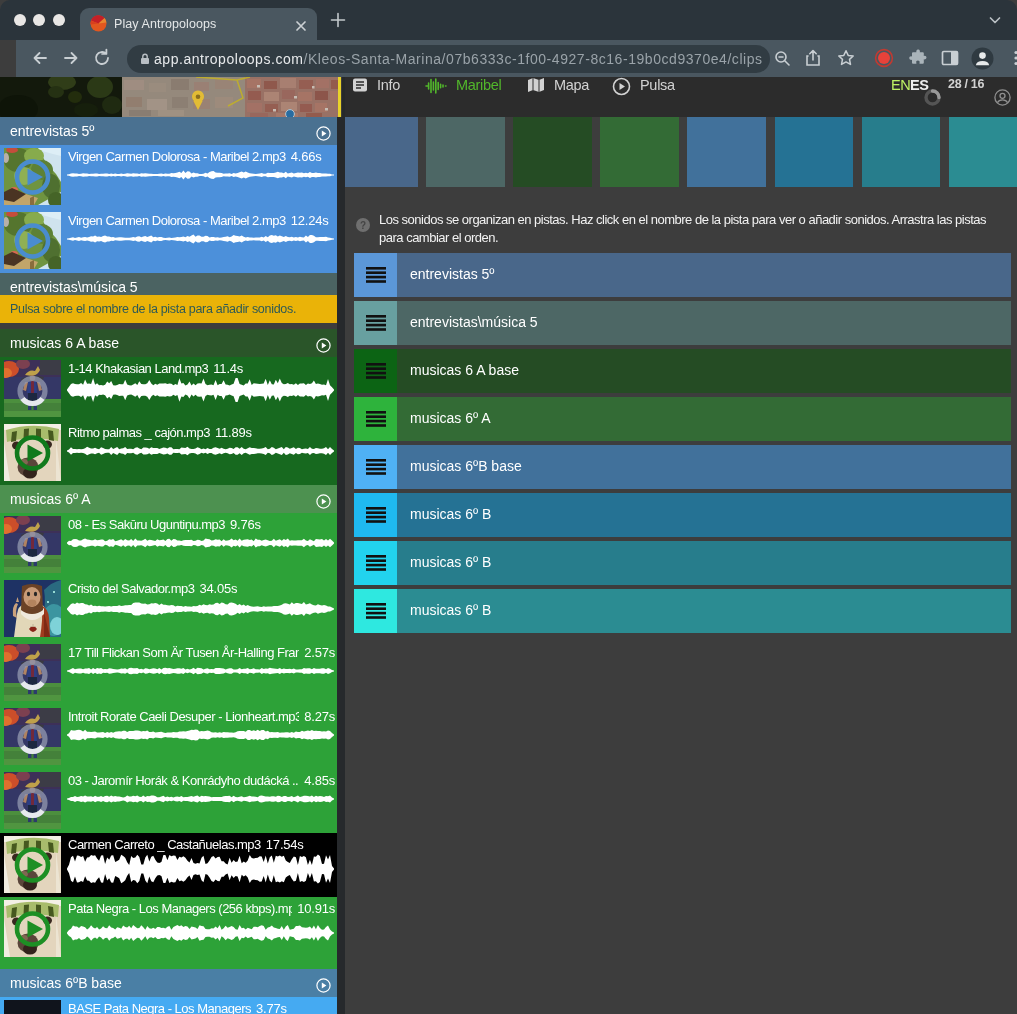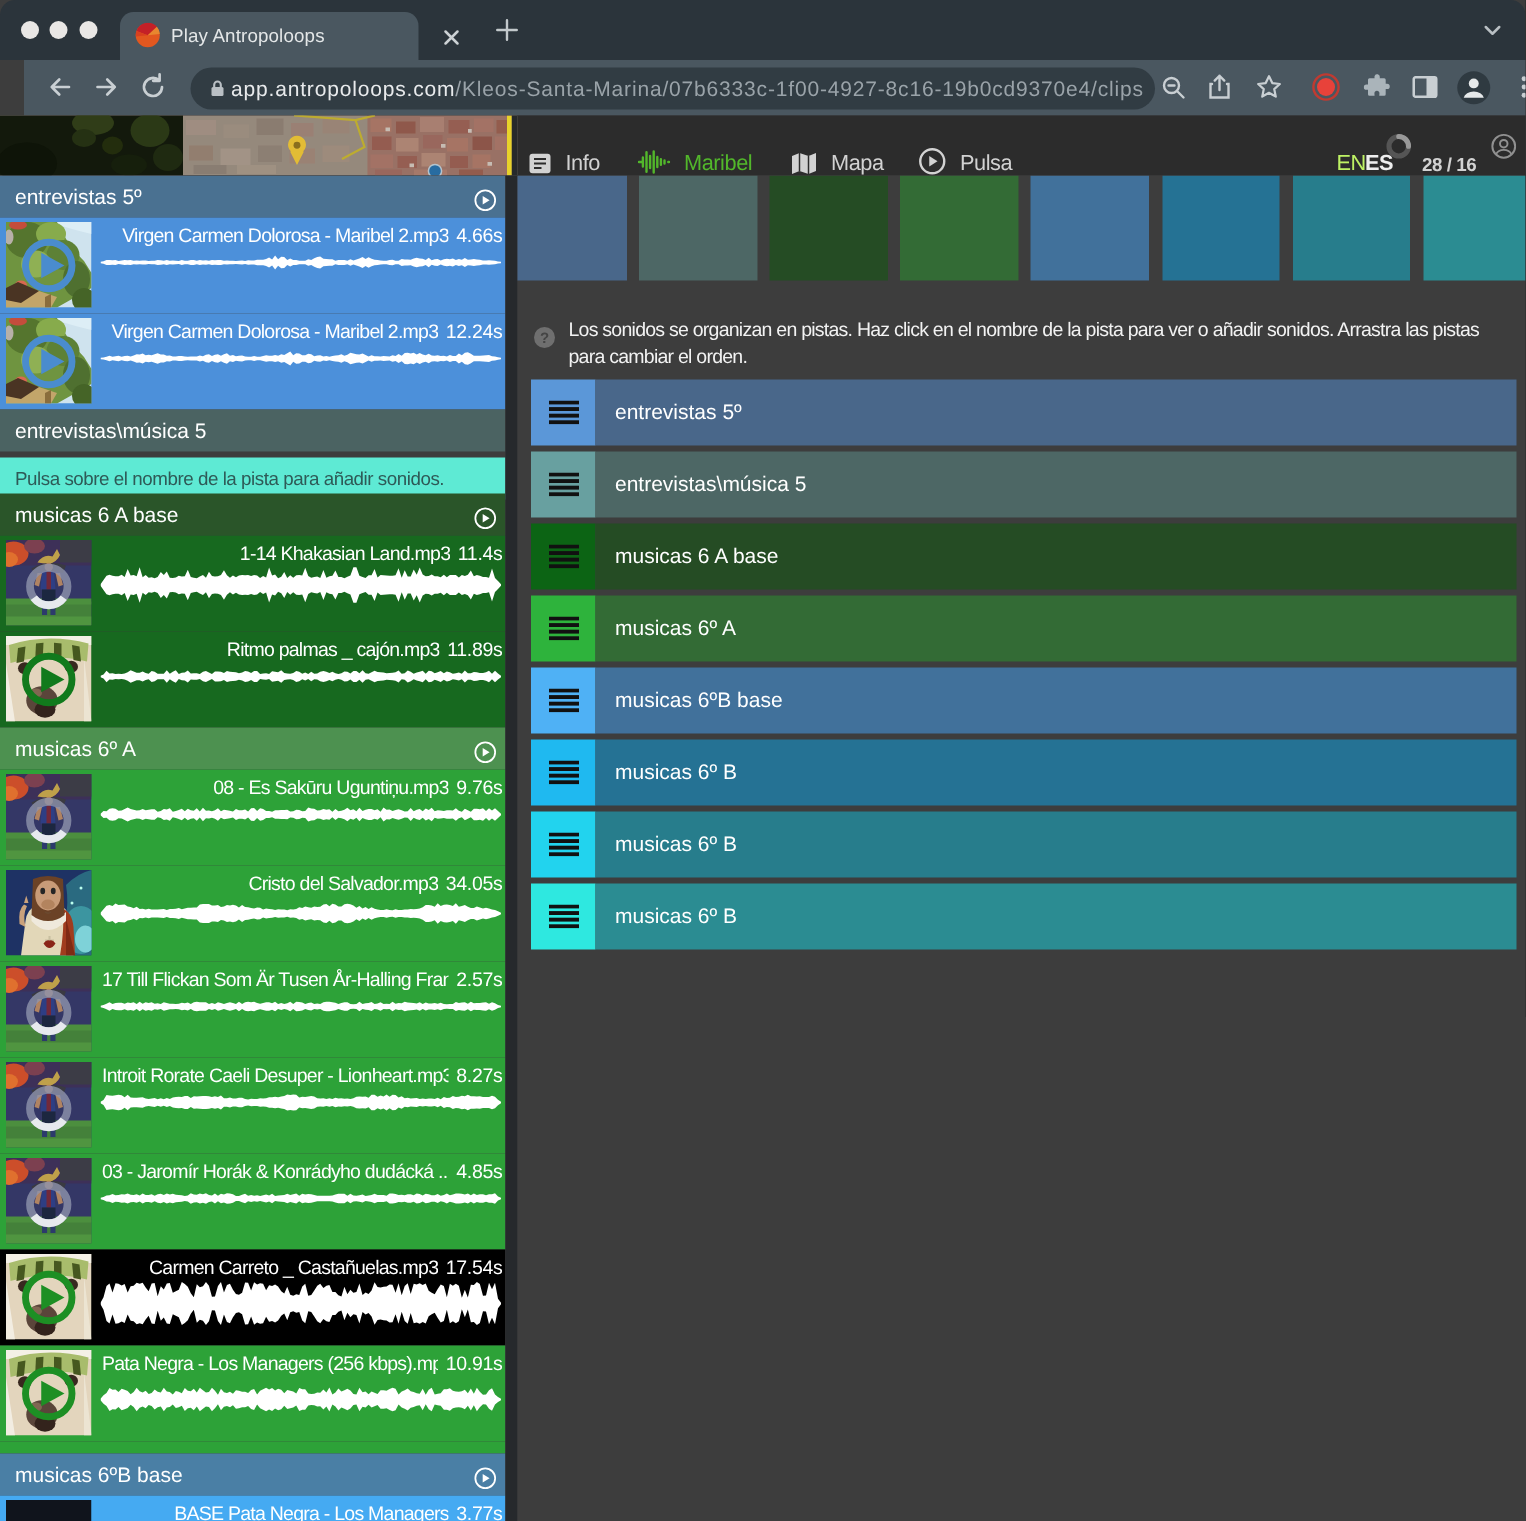--- a/index.html
+++ b/index.html
@@ -1,40 +1,40 @@
 <!DOCTYPE html>
 <html><head><meta charset="utf-8"><style>
 * { margin:0; padding:0; box-sizing:border-box; }
 html { background:#0d1012; }
 body { width:1017px; height:1014px; overflow:hidden; font-family:"Liberation Sans",sans-serif; background:#3d3d3d; position:relative; }
 .abs { position:absolute; }
 
 
 #tabbar { position:absolute; left:0; top:0; width:1017px; height:40px; background:#2b343b; border-radius:10px 10px 0 0; }
 .tl { position:absolute; top:13.5px; width:12px; height:12px; border-radius:50%; background:#e9e7e5; }
-#tab { position:absolute; left:80px; top:8px; width:199px; height:32px; background:#4a5760; border-radius:9px 9px 0 0; }
+#tab { position:absolute; left:80px; top:8px; width:237px; height:32px; background:#4a5760; border-radius:9px 9px 0 0; }
 #tabttl { position:absolute; left:34px; top:9px; font-size:12.5px; color:#e4e7e8; letter-spacing:.1px; }
 #toolbar { position:absolute; left:0; top:40px; width:1017px; height:37px; background:#4a5760;margin-left:16px; }
 #omni { position:absolute; left:111px; top:4.5px; width:643px; height:28px; background:#313c43; border-radius:14px; }
 #url { position:absolute; left:27px; top:6px; font-size:14px; letter-spacing:0.55px; color:#e8eaec; white-space:nowrap; }
 #url span { color:#9aa3a9; }
 
 
 #appheader { position:absolute; left:0; top:77px; width:1017px; height:40px; background:#2c2c2c; }
-.nav { position:absolute; top:0; height:40px; display:flex; align-items:flex-end; gap:9px; color:#d2d2d2; font-size:14.5px; letter-spacing:-0.3px; }
+.nav { position:absolute; top:0; height:40px; display:flex; align-items:flex-start; gap:9px; color:#d2d2d2; font-size:14.5px; letter-spacing:-0.3px; }
 
 
 #sidebar { position:absolute; left:0; top:117px; width:337px; height:897px; background:#3d3d3d; overflow:hidden; }
 #sscroll { position:absolute; left:337px; top:117px; width:8px; height:897px; background:#26292c; }
 .shead { position:absolute; left:0; width:337px; height:28px; color:#fff; font-size:14px; line-height:28px; padding-left:10px; }
 .snotice { position:absolute; left:0; width:337px; height:28px; color:#2e5a57; font-size:12.5px; letter-spacing:-0.3px; line-height:28px; padding-left:10px; }
 .sclip { position:absolute; left:0; width:337px; height:64px; }
 .sthumb { position:absolute; left:4px; top:3px; width:57px; height:57px; }
 .sthumb svg { display:block; }
-.stitle { position:absolute; left:68px; top:4px; width:267px; display:flex; justify-content:flex-end; color:#fff; font-size:13px; letter-spacing:-0.5px; white-space:nowrap; }
+.stitle { position:absolute; left:68px; top:4px; width:267px; display:flex; justify-content:flex-start; color:#fff; font-size:13px; letter-spacing:-0.5px; white-space:nowrap; }
 .tname { overflow:hidden; flex:0 1 auto; } .tdur { flex:0 0 auto; padding-left:5px; letter-spacing:-0.2px; }
 .wave { position:absolute; left:67px; top:8px; }
 
 
 #main { position:absolute; left:345px; top:117px; width:672px; height:897px; background:#3d3d3d; overflow:hidden; }
 .sw { position:absolute; top:0; width:78.5px; height:70px; }
 #helptxt { position:absolute; left:34px; top:94px; width:645px; color:#f2f2f2; font-size:13px; letter-spacing:-0.5px; line-height:18px; }
 .trow { position:absolute; left:9px; width:657px; height:43.5px; }
 .thandle { position:absolute; left:0; top:0; width:43px; height:43.5px; display:flex; align-items:center; justify-content:center; }
 .tbar { position:absolute; left:43px; top:0; width:614px; height:43.5px; color:#fff; font-size:14px; line-height:43.5px; padding-left:13px; }
@@ -282,21 +282,21 @@
       </div>
 <div class="stitle">
         <span class="tname">Virgen Carmen Dolorosa - Maribel 2.mp3</span>
         <span class="tdur">12.24s</span>
       </div>
 <svg class="wave" style="top:8px" width="267" height="44" viewBox="0 0 267 44">
         <path d="M0.0,21.5 L2.0,21.3 L4.0,20.8 L6.0,20.2 L8.0,20.9 L10.0,20.5 L12.0,20.1 L14.1,20.8 L16.1,20.3 L18.1,20.1 L20.1,20.6 L22.1,20.0 L24.1,19.2 L26.1,19.4 L28.1,18.6 L30.1,19.8 L32.1,19.5 L34.1,19.9 L36.1,19.1 L38.1,18.5 L40.2,19.4 L42.2,19.4 L44.2,20.2 L46.2,20.0 L48.2,20.7 L50.2,20.6 L52.2,20.3 L54.2,20.3 L56.2,20.6 L58.2,20.8 L60.2,20.7 L62.2,20.7 L64.2,20.6 L66.2,20.0 L68.3,20.5 L70.3,19.5 L72.3,19.2 L74.3,20.3 L76.3,19.5 L78.3,19.1 L80.3,20.1 L82.3,19.2 L84.3,18.5 L86.3,20.2 L88.3,19.7 L90.3,20.5 L92.3,20.1 L94.4,20.0 L96.4,20.7 L98.4,20.9 L100.4,20.8 L102.4,20.4 L104.4,20.9 L106.4,20.8 L108.4,20.4 L110.4,19.9 L112.4,20.2 L114.4,20.1 L116.4,19.6 L118.4,20.2 L120.5,19.1 L122.5,19.7 L124.5,18.5 L126.5,17.4 L128.5,19.8 L130.5,18.5 L132.5,18.6 L134.5,19.8 L136.5,19.8 L138.5,18.8 L140.5,19.1 L142.5,20.5 L144.5,20.0 L146.5,19.9 L148.6,20.6 L150.6,20.3 L152.6,20.8 L154.6,20.4 L156.6,20.0 L158.6,19.8 L160.6,19.2 L162.6,20.2 L164.6,19.5 L166.6,18.1 L168.6,18.7 L170.6,19.1 L172.6,19.4 L174.7,18.6 L176.7,19.7 L178.7,20.6 L180.7,19.9 L182.7,20.5 L184.7,20.5 L186.7,20.7 L188.7,20.4 L190.7,20.5 L192.7,20.6 L194.7,19.8 L196.7,20.4 L198.7,19.0 L200.8,20.2 L202.8,18.4 L204.8,18.1 L206.8,18.7 L208.8,18.2 L210.8,19.4 L212.8,18.4 L214.8,19.3 L216.8,19.9 L218.8,18.9 L220.8,20.0 L222.8,20.2 L224.8,19.8 L226.8,20.4 L228.9,20.1 L230.9,20.6 L232.9,19.7 L234.9,20.3 L236.9,20.4 L238.9,18.6 L240.9,19.9 L242.9,18.1 L244.9,17.9 L246.9,18.8 L248.9,20.2 L250.9,20.2 L252.9,20.1 L255.0,20.0 L257.0,19.9 L259.0,19.7 L261.0,20.5 L263.0,20.7 L265.0,21.2 L267.0,21.5 L267.0,22.5 L265.0,22.8 L263.0,23.3 L261.0,23.5 L259.0,24.3 L257.0,24.1 L255.0,24.0 L252.9,23.9 L250.9,23.8 L248.9,23.8 L246.9,25.2 L244.9,26.1 L242.9,25.9 L240.9,24.1 L238.9,25.4 L236.9,23.6 L234.9,23.7 L232.9,24.3 L230.9,23.4 L228.9,23.9 L226.8,23.6 L224.8,24.2 L222.8,23.8 L220.8,24.0 L218.8,25.1 L216.8,24.1 L214.8,24.7 L212.8,25.6 L210.8,24.6 L208.8,25.8 L206.8,25.3 L204.8,25.9 L202.8,25.6 L200.8,23.8 L198.7,25.0 L196.7,23.6 L194.7,24.2 L192.7,23.4 L190.7,23.5 L188.7,23.6 L186.7,23.3 L184.7,23.5 L182.7,23.5 L180.7,24.1 L178.7,23.4 L176.7,24.3 L174.7,25.4 L172.6,24.6 L170.6,24.9 L168.6,25.3 L166.6,25.9 L164.6,24.5 L162.6,23.8 L160.6,24.8 L158.6,24.2 L156.6,24.0 L154.6,23.6 L152.6,23.2 L150.6,23.7 L148.6,23.4 L146.5,24.1 L144.5,24.0 L142.5,23.5 L140.5,24.9 L138.5,25.2 L136.5,24.2 L134.5,24.2 L132.5,25.4 L130.5,25.5 L128.5,24.2 L126.5,26.6 L124.5,25.5 L122.5,24.3 L120.5,24.9 L118.4,23.8 L116.4,24.4 L114.4,23.9 L112.4,23.8 L110.4,24.1 L108.4,23.6 L106.4,23.2 L104.4,23.1 L102.4,23.6 L100.4,23.2 L98.4,23.1 L96.4,23.3 L94.4,24.0 L92.3,23.9 L90.3,23.5 L88.3,24.3 L86.3,23.8 L84.3,25.5 L82.3,24.8 L80.3,23.9 L78.3,24.9 L76.3,24.5 L74.3,23.7 L72.3,24.8 L70.3,24.5 L68.3,23.5 L66.2,24.0 L64.2,23.4 L62.2,23.3 L60.2,23.3 L58.2,23.2 L56.2,23.4 L54.2,23.7 L52.2,23.7 L50.2,23.4 L48.2,23.3 L46.2,24.0 L44.2,23.8 L42.2,24.6 L40.2,24.6 L38.1,25.5 L36.1,24.9 L34.1,24.1 L32.1,24.5 L30.1,24.2 L28.1,25.4 L26.1,24.6 L24.1,24.8 L22.1,24.0 L20.1,23.4 L18.1,23.9 L16.1,23.7 L14.1,23.2 L12.0,23.9 L10.0,23.5 L8.0,23.1 L6.0,23.8 L4.0,23.2 L2.0,22.7 L0.0,22.5 Z" fill="#fff"></path>
       </svg>
     </div>
 <div class="shead" style="top:156px;background:#4b6362">entrevistas\música 5</div>
-<div class="snotice" style="top:188px;background:#5eead4">Pulsa sobre el nombre de la pista para añadir sonidos.</div>
+<div class="snotice" style="top:178px;background:#eab308">Pulsa sobre el nombre de la pista para añadir sonidos.</div>
 <div class="shead" style="top:212px;background:#2a5529">musicas 6 A base<svg width="15" height="15" viewBox="0 0 15 15" style="position:absolute;right:6px;top:9px">
         <circle cx="7.5" cy="7.5" r="6.6" fill="none" stroke="#fff" stroke-width="1.2"></circle>
         <path d="M5.8 4.6 L10.4 7.5 L5.8 10.4 Z" fill="#fff"></path>
       </svg></div>
 <div class="sclip" style="top:240px;background:#17691f">
 <div class="sthumb">
         <svg width="57" height="57" viewBox="0 0 57 57">
           <rect width="57" height="57" fill="#343766"></rect>
           <rect y="0" width="57" height="17" fill="#3d3058"></rect>
           <rect x="36" y="0" width="21" height="15" fill="#3c3c46"></rect>

